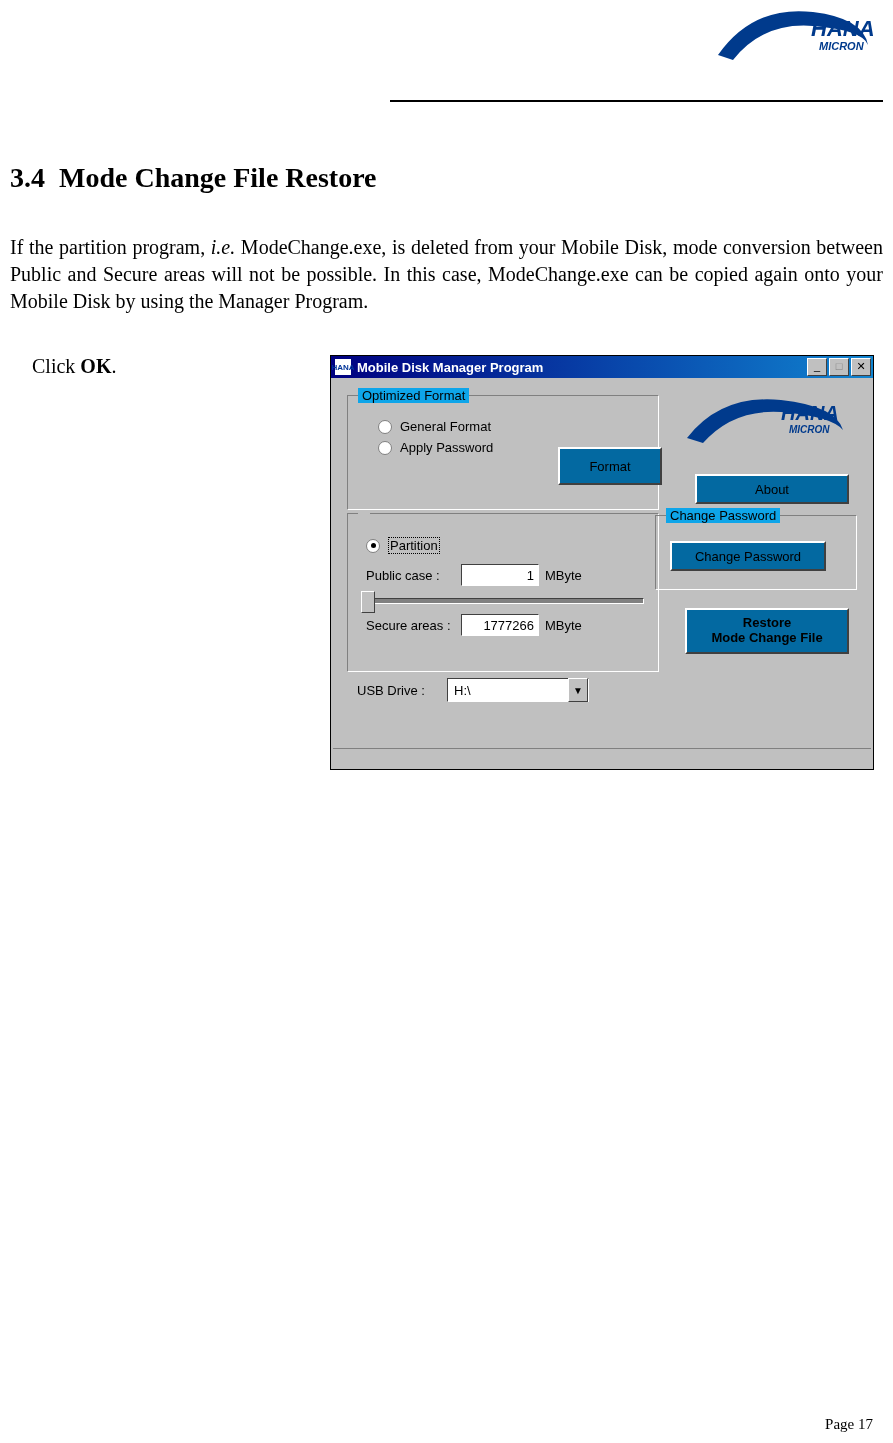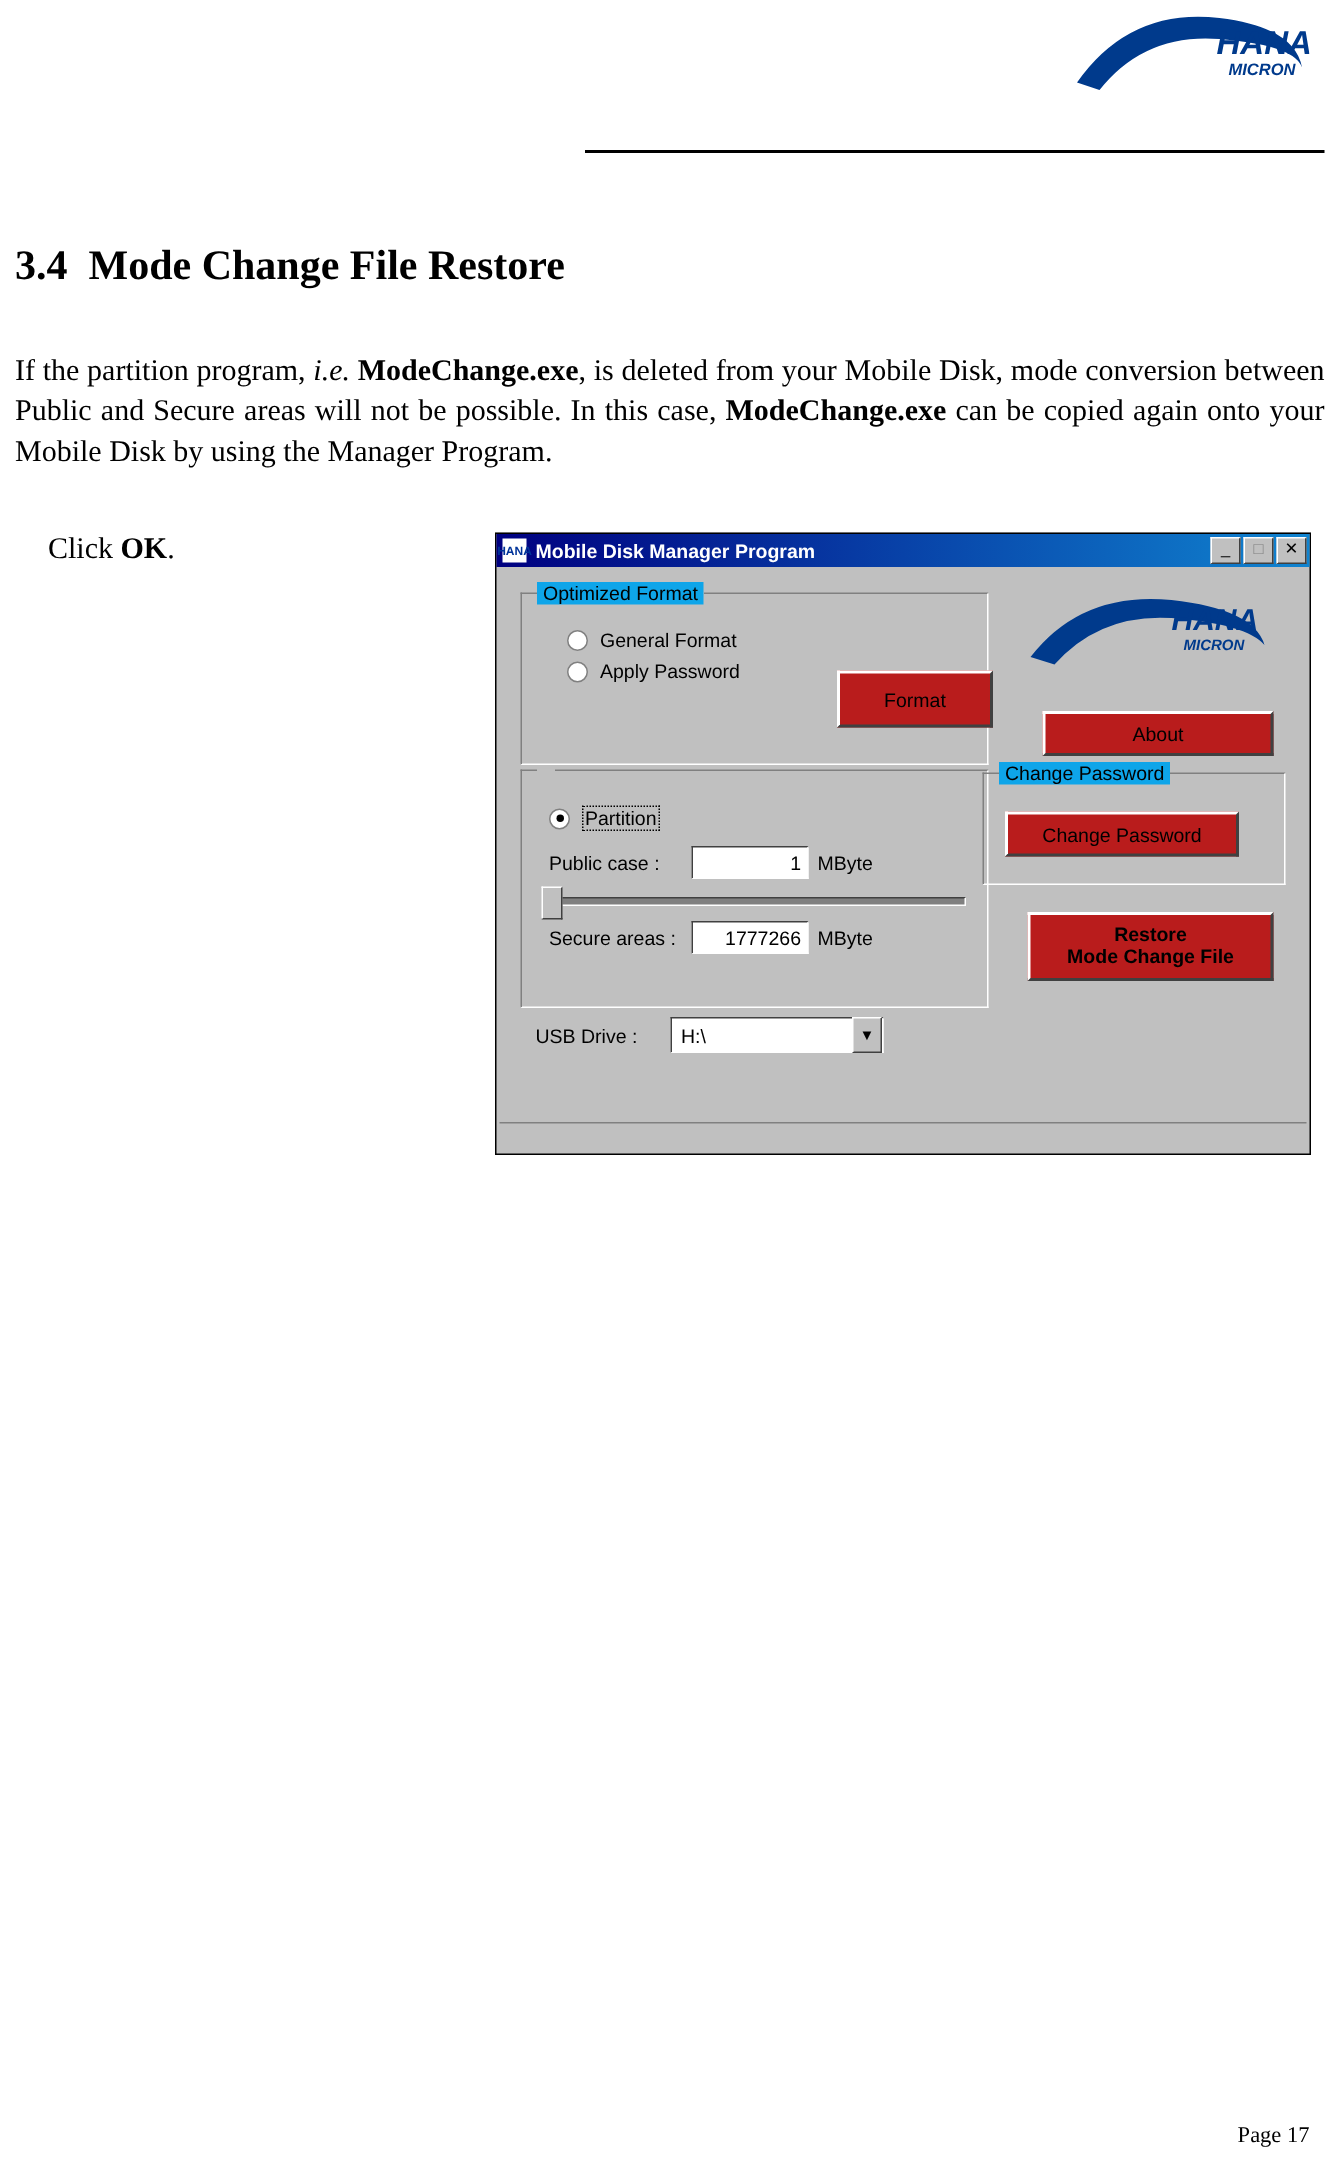--- a/index.html
+++ b/index.html
@@ -42,21 +42,21 @@
     font-weight: bold;
     margin-top: 60px;
     margin-bottom: 40px;
   }
   .intro {
     font-size: 20px;
     line-height: 1.35;
     text-align: justify;
     margin-bottom: 40px;
   }
-  .intro .bold { font-weight: bold; }
+  .intro .bold { font-weight: normal; }
   .intro .italic { font-style: italic; }
   .content-row {
     display: flex;
     align-items: flex-start;
     gap: 30px;
   }
   .steps {
     width: 290px;
     font-size: 20px;
   }
@@ -139,21 +139,21 @@
     margin-right: 8px; display:inline-flex; align-items:center; justify-content:center;
   }
   .radio.sel::after {
     content:""; width:5px; height:5px; border-radius:50%; background:#000;
   }
   .dotted { border: 1px dotted #000; padding: 0 1px; }
   .format-btn {
     position: absolute; left: 210px; top: 44px; width: 100px; height: 34px;
   }
   .sunken-btn, .dlg-btn {
-    background: #b91c1c;
+    background: #0369a1;
     border-top: 2px solid #fff;
     border-left: 2px solid #fff;
     border-right: 2px solid #404040;
     border-bottom: 2px solid #404040;
     text-align: center;
     font-size: 13px;
     display:flex; align-items:center; justify-content:center;
   }
   .partition { left: 14px; top: 128px; width: 290px; height: 144px; }
   .inputbox {

